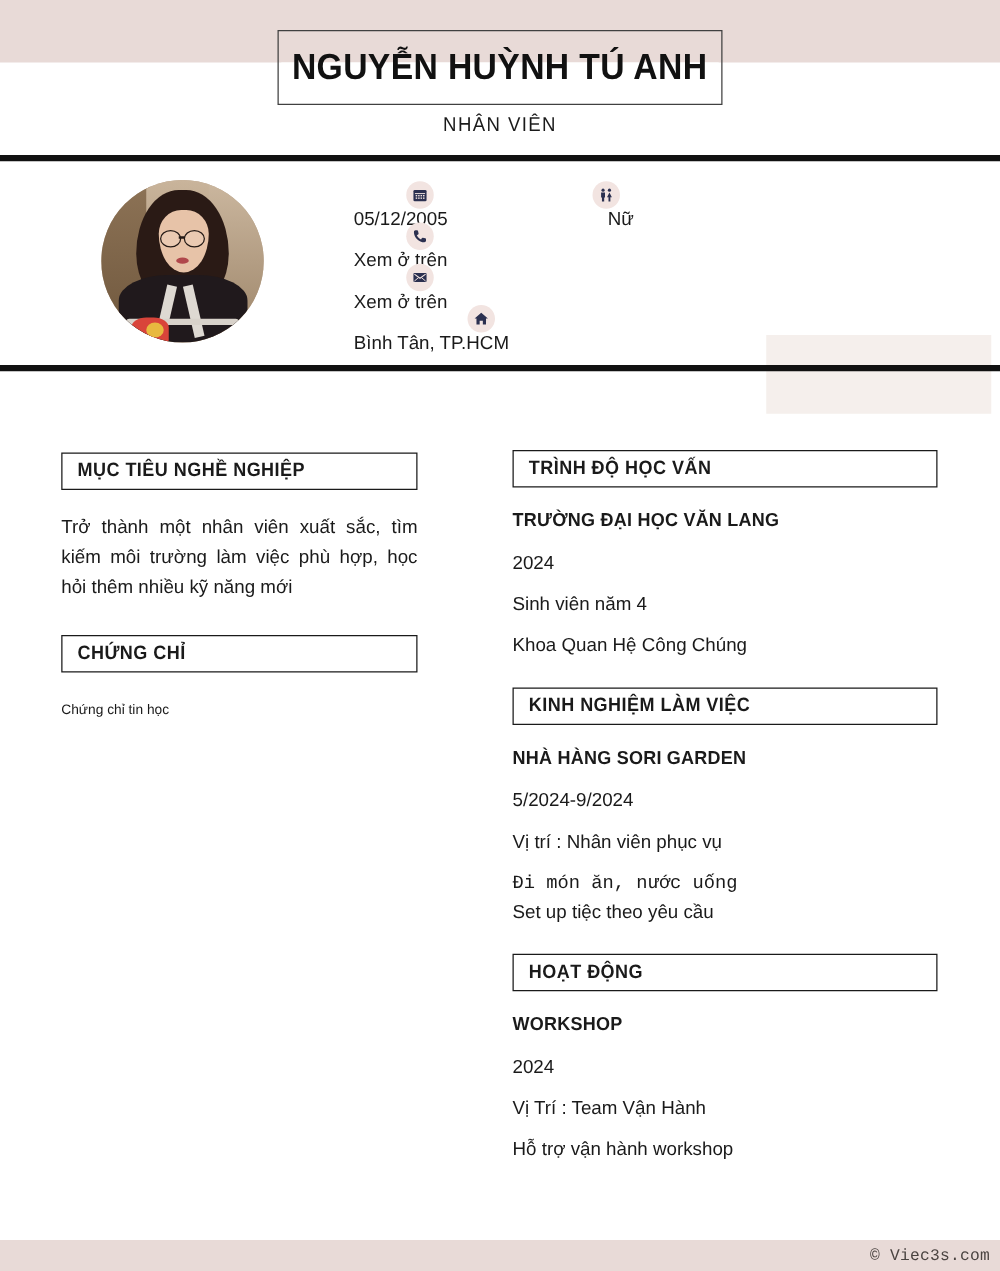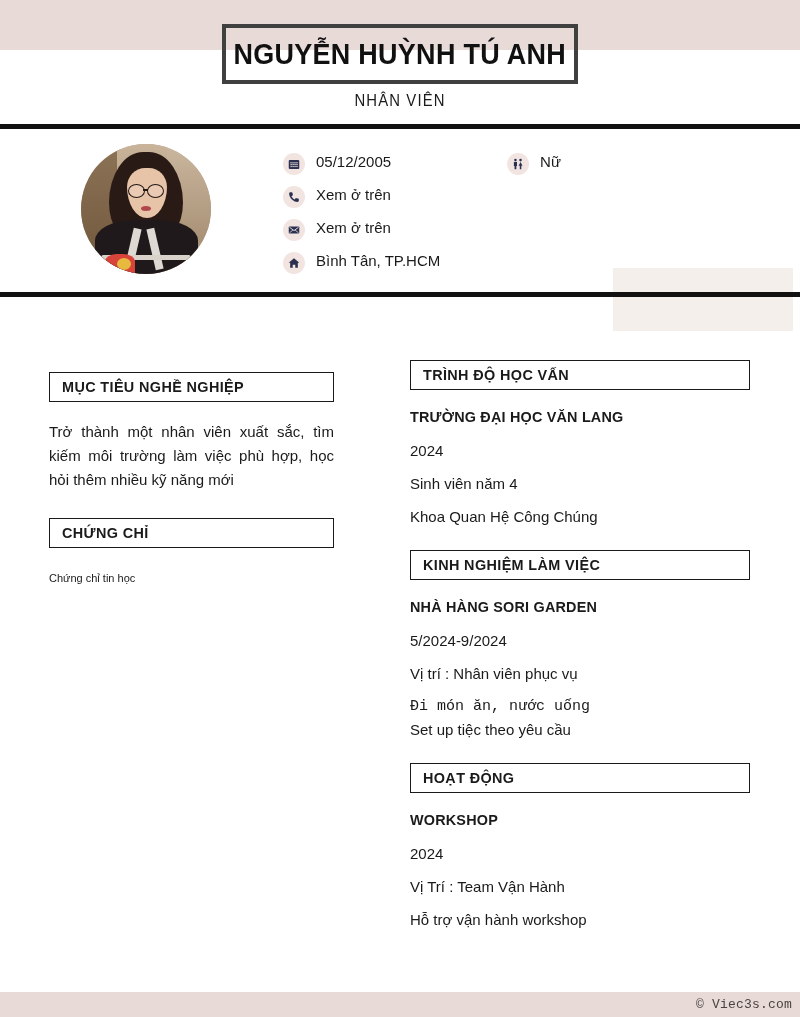--- a/index.html
+++ b/index.html
@@ -29,21 +29,21 @@
     height: 50px;
     background: #e8dad7;
   }
   .name-box {
     position: absolute;
     left: 222px;
     top: 24px;
     width: 356px;
     height: 60px;
     box-sizing: border-box;
-    border: 4px solid #404040;
+    border: 1px solid #404040;
     background: transparent;
     display: flex;
     align-items: center;
     justify-content: center;
   }
   .name-box-fill {
     position: absolute;
     left: 225px;
     top: 50px;
     width: 350px;
@@ -174,21 +174,22 @@
     top: 24px;
   }
   .contact-row {
     display: flex;
     align-items: center;
     margin-bottom: 11px;
     height: 22px;
   }
   .contact-item {
     display: flex;
-    align-items: flex-start;
+    align-items: flex-end;
+    flex-direction: column;
   }
   .cicon {
     width: 22px;
     height: 22px;
     border-radius: 50%;
     background: #f2e4e1;
     display: flex;
     align-items: center;
     justify-content: center;
     flex: 0 0 auto;
@@ -214,21 +215,21 @@
   
   .columns {
     position: absolute;
     left: 0;
     top: 360px;
     width: 800px;
   }
   .col-left {
     position: absolute;
     left: 49px;
-    top: 12px;
+    top: 2px;
     width: 285px;
   }
   .col-right {
     position: absolute;
     left: 410px;
     top: 0;
     width: 340px;
   }
 
   .sec-head {

